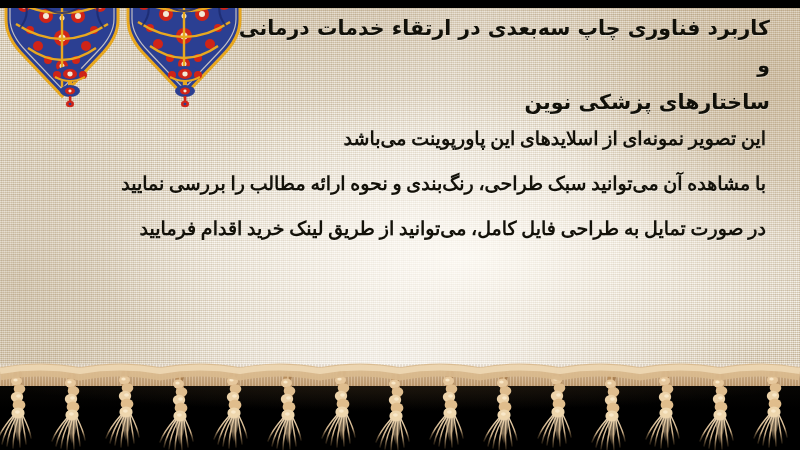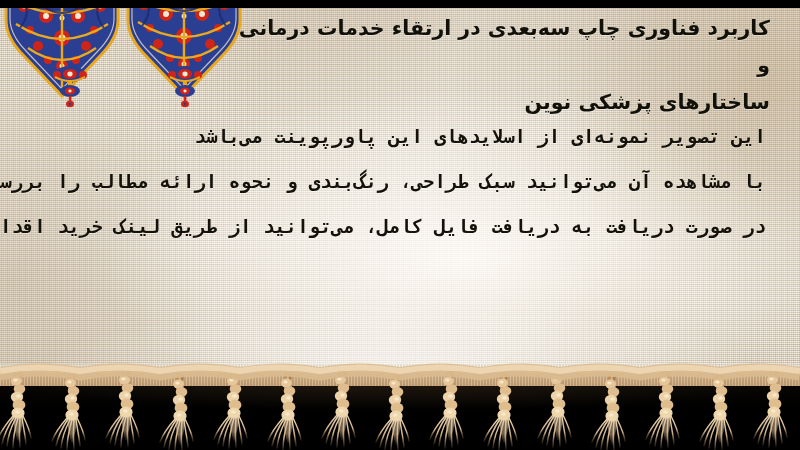--- a/index.html
+++ b/index.html
@@ -73,21 +73,21 @@
     font-size:20.5px;line-height:37px;font-weight:bold;
     color:#111009;
     text-shadow:0 1px 0 rgba(255,255,255,0.35);
     white-space:pre-line;
   }
   .body-text{
     position:absolute;right:34px;top:108px;width:730px;
     text-align:right;direction:rtl;
   }
   .body-line{
-    font-family:Liberation Mono, monospace;
+    font-family:Liberation Serif, serif;
     font-size:19px;line-height:45px;font-weight:bold;
     color:#131109;
     text-shadow:0 1px 0 rgba(255,255,255,0.32);
     white-space:nowrap;
   }
 </style>
 </head>
 <body>
 
 <div class="slide">
@@ -257,21 +257,21 @@
       </g>
     </svg>
   </div>
 
   <div class="title">کاربرد فناوری چاپ سه‌بعدی در ارتقاء خدمات درمانی و
 ساختارهای پزشکی نوین</div>
 
   <div class="body-text">
     <div class="body-line">این تصویر نمونه‌ای از اسلایدهای این پاورپوینت می‌باشد</div>
     <div class="body-line">با مشاهده آن می‌توانید سبک طراحی، رنگ‌بندی و نحوه ارائه مطالب را بررسی نمایید</div>
-    <div class="body-line">در صورت دریافت به دریافت فایل کامل، می‌توانید از طریق لینک خرید اقدام فرمایید</div>
+    <div class="body-line">در صورت تمایل به طراحی فایل کامل، می‌توانید از طریق لینک خرید اقدام فرمایید</div>
   </div>
 
   <div class="black-band"></div>
 
   <div class="fringe-band"></div>
 
   <svg class="fringe-svg" viewBox="0 0 800 98" xmlns="http://www.w3.org/2000/svg">
     <defs>
       <linearGradient id="cord" x1="0" y1="0" x2="1" y2="0">
         <stop offset="0%" stop-color="#b98f5e"></stop>

